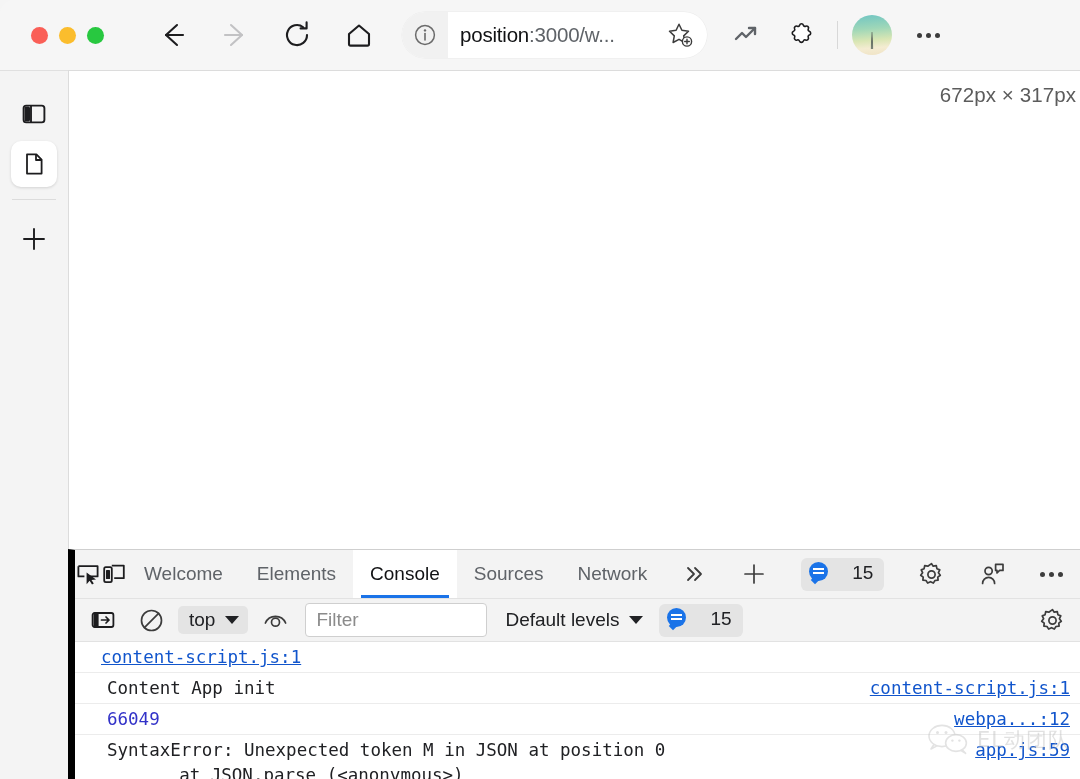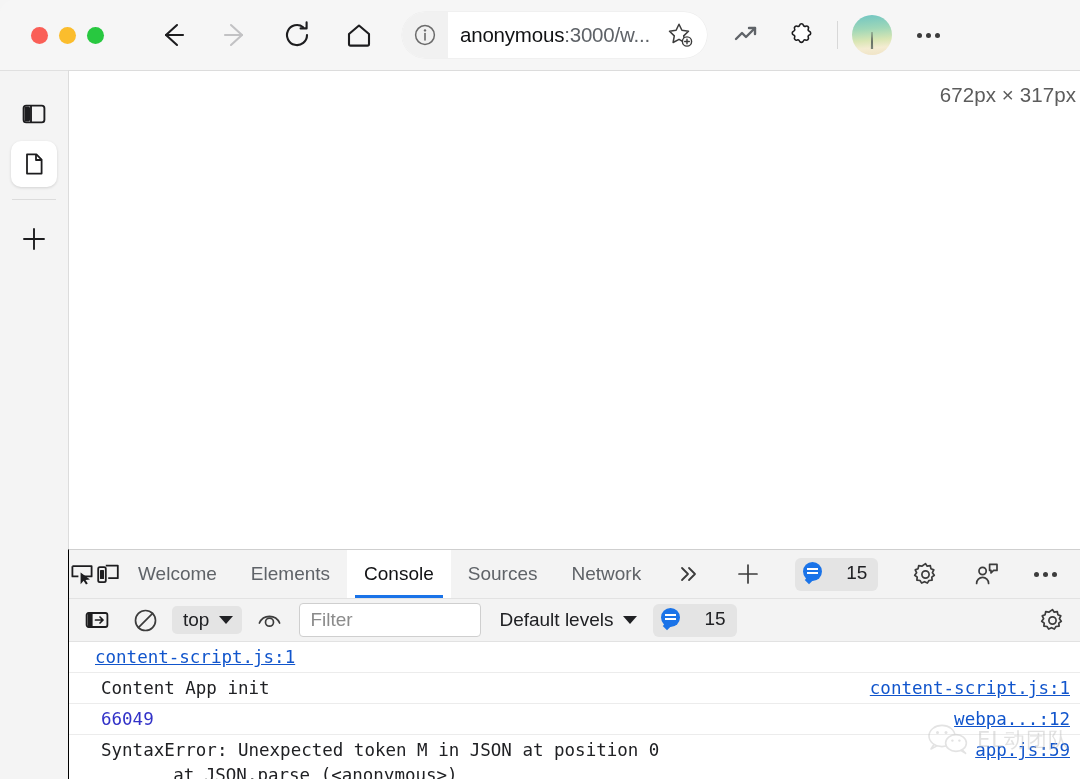--- a/index.html
+++ b/index.html
@@ -172,21 +172,21 @@
     letter-spacing: 0.1px;
   }
 
   
   .devtools {
     position: absolute;
     left: 68px; top: 549px;
     width: 1012px; height: 230px;
     background: #f3f3f3;
     border-top: 1px solid #cfcfcf;
-    border-left: 1px solid #000000;
+    border-left: 7px solid #000000;
     display: flex; flex-direction: column;
   }
 
   .dt-tabs {
     height: 49px;
     display: flex; align-items: stretch;
     background: #f3f3f3;
     border-bottom: 1px solid #e2e2e2;
   }
   .dt-iconbtn {
@@ -392,21 +392,21 @@
       </div>
 
       <div class="urlwrap">
         <span class="url-info">
           <svg class="ico" width="26" height="26" viewBox="0 0 26 26">
             <circle cx="13" cy="13" r="9.4" fill="none" stroke="#6b6b6b" stroke-width="1.5"></circle>
             <circle cx="13" cy="8.4" r="1.2" fill="#6b6b6b"></circle>
             <path d="M13 11.6 V18" stroke="#6b6b6b" stroke-width="1.6" stroke-linecap="round"></path>
           </svg>
         </span>
-        <span class="url-text"><span class="host">anonymous</span><span class="rest">:3000/w...</span></span>
+        <span class="url-text"><span class="host">position</span><span class="rest">:3000/w...</span></span>
         <span class="url-star">
           <svg class="ico" width="28" height="28" viewBox="0 0 28 28">
             <path d="M13 3.2 L15.9 9.3 L22.5 10.2 L17.7 14.9 L18.9 21.5 L13 18.3 L7.1 21.5 L8.3 14.9 L3.5 10.2 L10.1 9.3 Z" fill="none" stroke="#3c3c3c" stroke-width="1.5" stroke-linejoin="round"></path>
             <circle cx="21" cy="20.5" r="4.6" fill="#fff" stroke="#3c3c3c" stroke-width="1.4"></circle>
             <path d="M21 18.2 V22.8 M18.7 20.5 H23.3" stroke="#3c3c3c" stroke-width="1.4" stroke-linecap="round"></path>
           </svg>
         </span>
       </div>
 
       <div class="tb-right">

